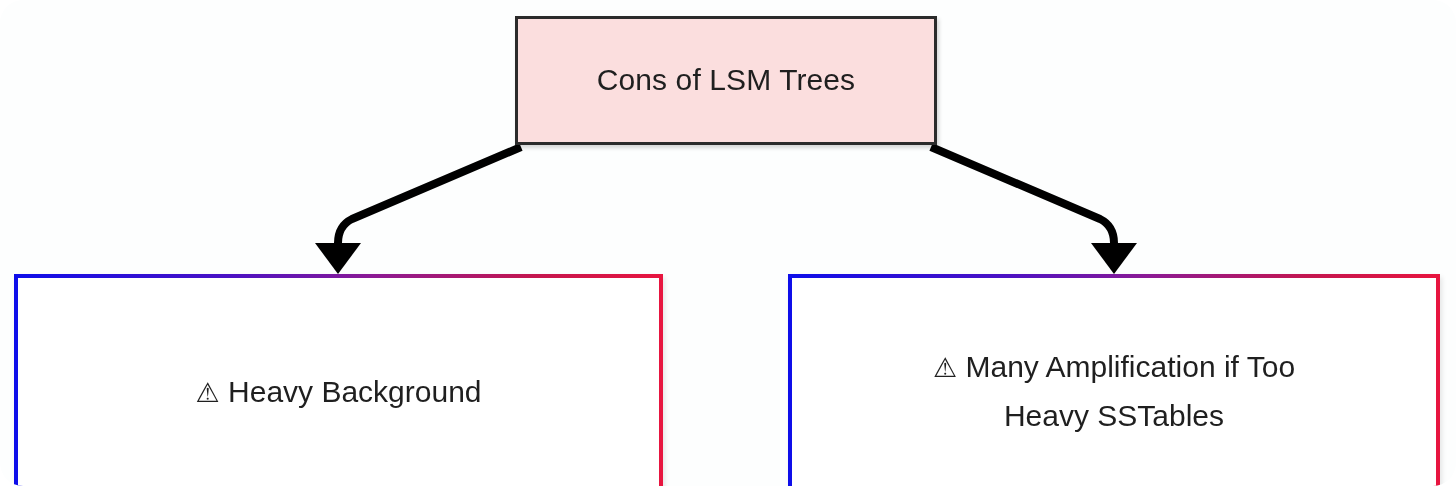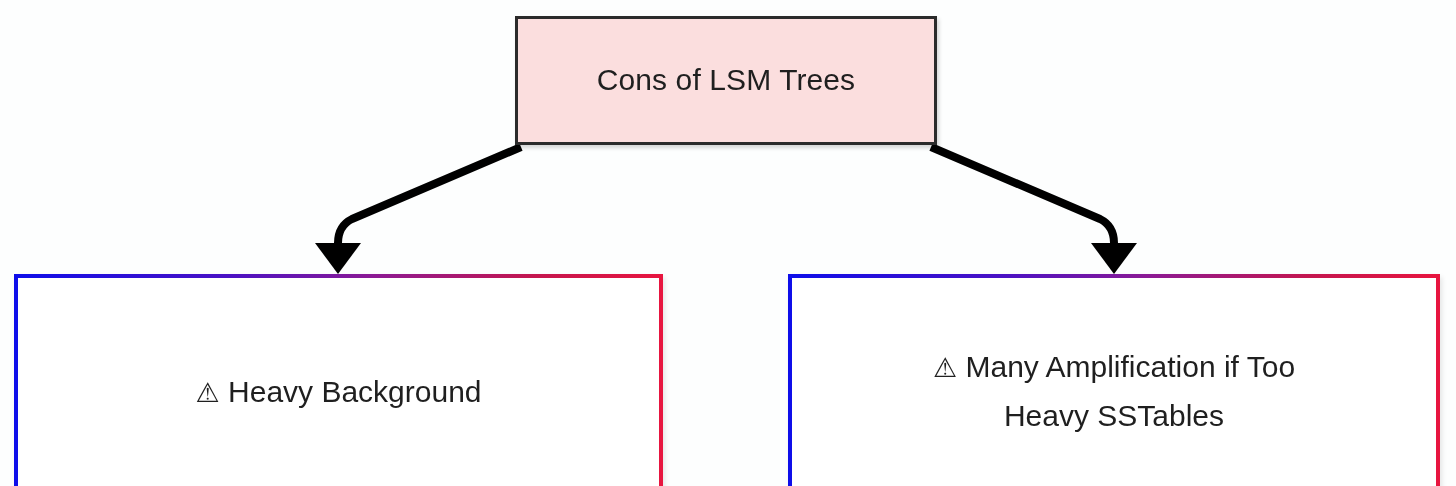--- a/index.html
+++ b/index.html
@@ -9,20 +9,21 @@
   }
   body {
     font-family: "Liberation Sans", sans-serif;
   }
   #diagram-root {
     position: relative;
     width: 1456px;
     height: 486px;
     background: #fdfefe;
     overflow: hidden;
+    border-radius: 23px;
   }
   #edge-layer {
     position: absolute;
     left: 0;
     top: 0;
     width: 1456px;
     height: 486px;
     pointer-events: none;
   }
 

